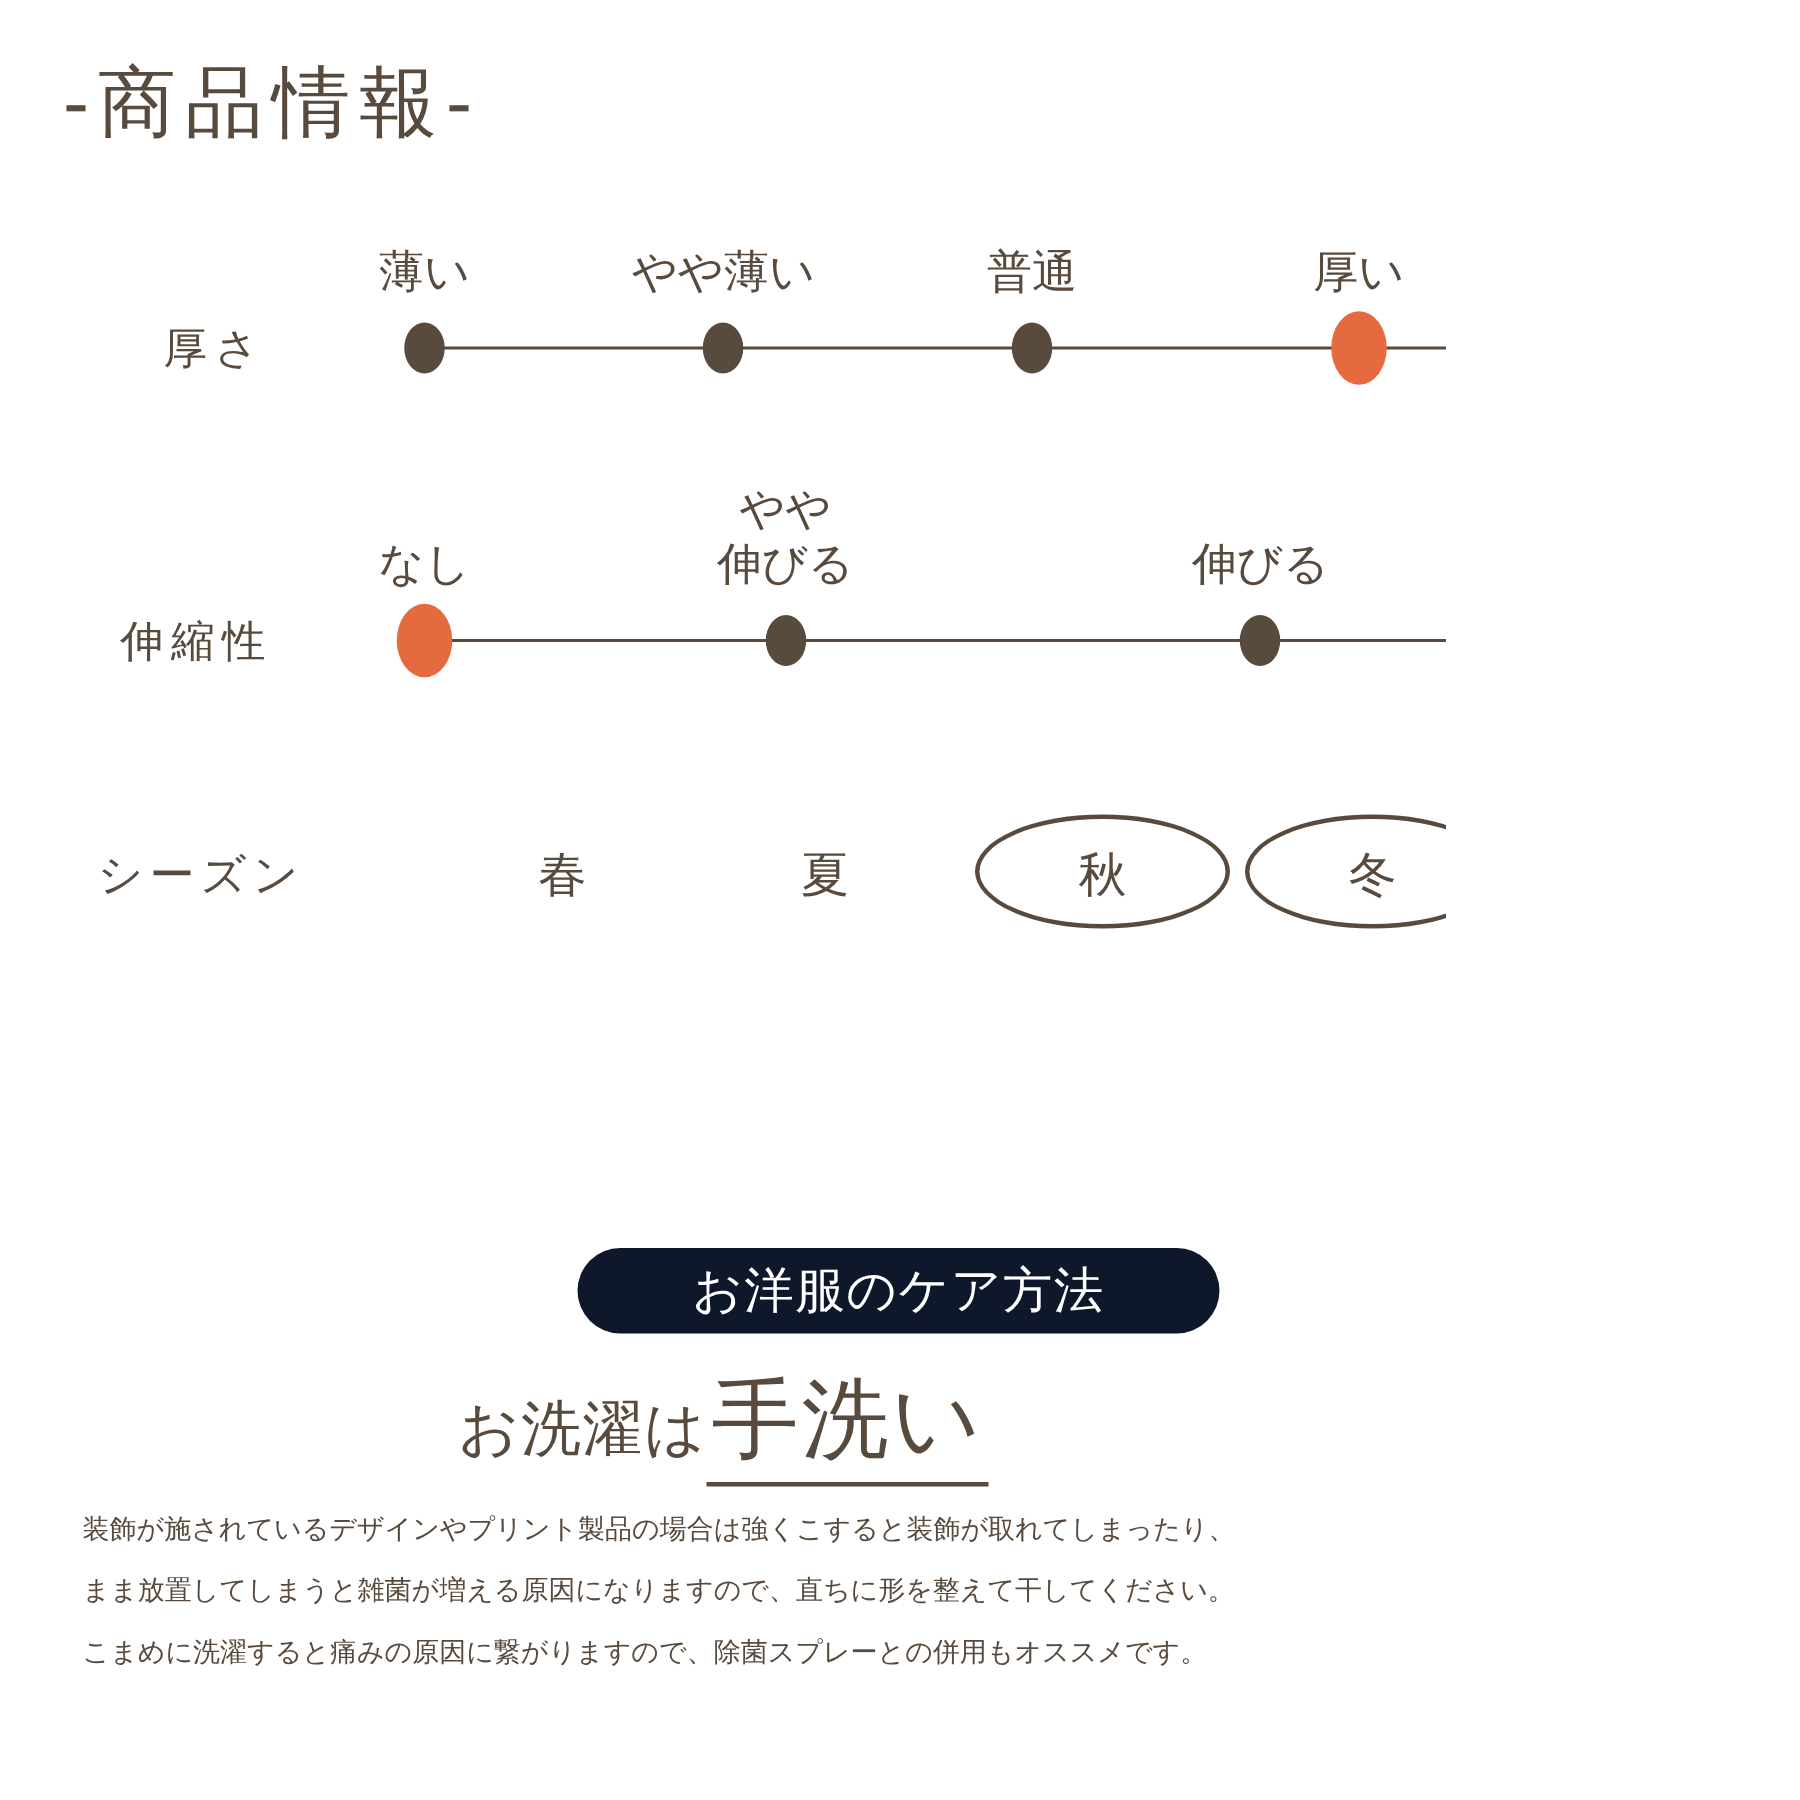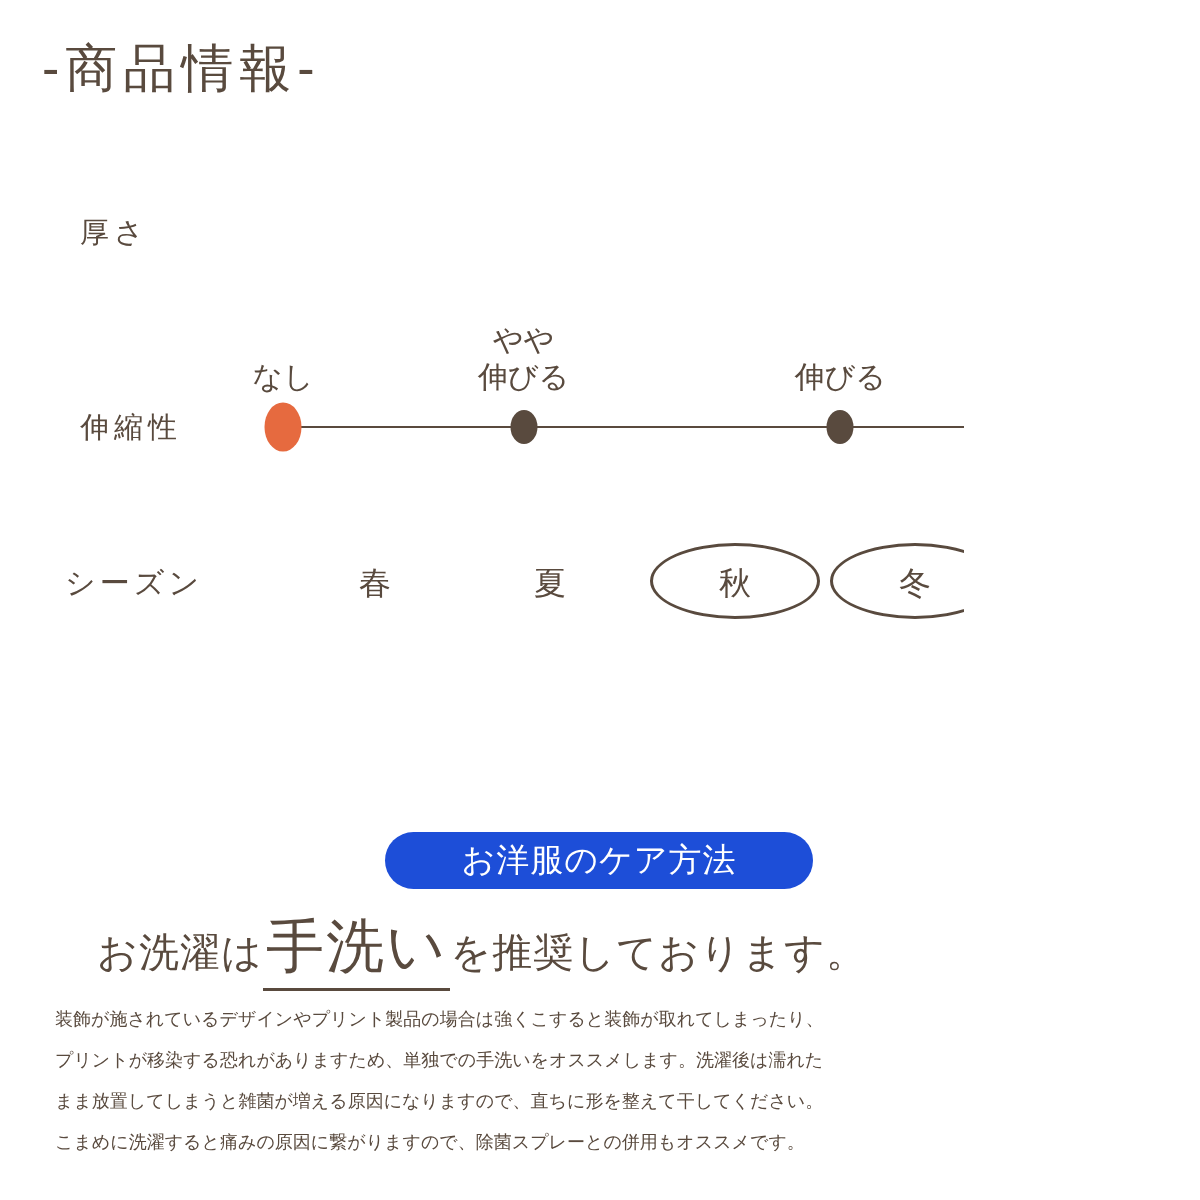--- a/index.html
+++ b/index.html
@@ -7,21 +7,21 @@
     position:relative; width:964px; height:1200px; background:#ffffff;
     font-family:"Liberation Sans","DejaVu Sans",sans-serif;
     color:#594A3E; overflow:hidden;
   }
   .title {
     position:absolute; left:42px; top:34px;
     font-size:52px; letter-spacing:6px; font-weight:500;
   }
   
   .scale-row-label { position:absolute; font-size:29px; letter-spacing:5px; }
-  #thickness-label { left:80px;  top:213px; }
+  #thickness-label { left:109px;  top:213px; }
   #stretch-label   { left:80px;  top:408px; }
   .scale-track { position:absolute; left:283px; width:810px; height:132px; }
   #thickness-track { top:117px; }
   #stretch-track   { top:312px; }
   .scale-line {
     position:absolute; left:0; right:0; top:114px; height:2px; background:#594A3E;
   }
   .scale-item-label {
     position:absolute; bottom:49px; transform:translateX(-50%);
     font-size:30px; line-height:37px; text-align:center; white-space:nowrap;
@@ -38,21 +38,21 @@
     position:absolute; top:581px; width:170px; height:76px;
     border:3px solid #594A3E; border-radius:50%;
     transform:translate(-50%,-50%); box-sizing:border-box; background:transparent;
   }
   
   .size-label { position:absolute; left:46px;  top:704px; font-size:38px; letter-spacing:2px; }
   .size-value { position:absolute; left:307px; top:710px; font-size:34px; letter-spacing:1px; }
   
   .care-badge {
     position:absolute; left:385px; top:832px; width:428px; height:57px;
-    border-radius:28.5px; background:#1d4ed8; color:#ffffff;
+    border-radius:28.5px; background:#0f172a; color:#ffffff;
     display:flex; align-items:center; justify-content:center;
     font-size:33px; letter-spacing:1px;
   }
   .headline {
     position:absolute; left:0; right:0; top:908px;
     display:flex; justify-content:center; align-items:baseline;
   }
   .headline .part { font-size:40px; letter-spacing:1px; }
   .headline .emph {
     font-size:58px; letter-spacing:2px;
@@ -65,20 +65,33 @@
   .paragraph .line { white-space:nowrap; }
 </style>
 </head>
 <body>
 
 <div class="page">
 
   <div class="title">-商品情報-</div>
 
   <div class="scale-row-label" id="thickness-label">厚さ</div>
+  <div class="scale-track" id="thickness-track">
+    <div class="scale-line"></div>
+  <div class="scale-item-label" style="left: 0%;">薄い</div>
+      <div class="scale-dot" style="left: 0%;"></div>
+      <div class="scale-item-label" style="left: 24.6%;">やや薄い</div>
+      <div class="scale-dot" style="left: 24.6%;"></div>
+      <div class="scale-item-label" style="left: 50%;">普通</div>
+      <div class="scale-dot" style="left: 50%;"></div>
+      <div class="scale-item-label" style="left: 76.9%;">厚い</div>
+      <div class="scale-dot selected" style="left: 76.9%;"></div>
+      <div class="scale-item-label" style="left: 100%;">特厚</div>
+      <div class="scale-dot" style="left: 100%;"></div>
+    </div>
 
   <div class="scale-row-label" id="stretch-label">伸縮性</div>
   <div class="scale-track" id="stretch-track">
     <div class="scale-line"></div>
   <div class="scale-item-label" style="left: 0%;">なし</div>
       <div class="scale-dot selected" style="left: 0%;"></div>
       <div class="scale-item-label" style="left: 29.7%;">やや<br>伸びる</div>
       <div class="scale-dot" style="left: 29.7%;"></div>
       <div class="scale-item-label" style="left: 68.8%;">伸びる</div>
       <div class="scale-dot" style="left: 68.8%;"></div>
@@ -97,23 +110,21 @@
     </div>
 
 
   <div class="care-badge">
     <span>お洋服のケア方法</span>
   </div>
 
   <div class="headline">
     <span class="part">お洗濯は</span>
     <span class="emph">手洗い</span>
-    <span class="part">を推奨しております。</span>
   </div>
 
   <div class="paragraph" id="care-paragraph">
       <div class="line">装飾が施されているデザインやプリント製品の場合は強くこすると装飾が取れてしまったり、</div>
-      <div class="line">プリントが移染する恐れがありますため、単独での手洗いをオススメします。洗濯後は濡れた</div>
       <div class="line">まま放置してしまうと雑菌が増える原因になりますので、直ちに形を整えて干してください。</div>
       <div class="line">こまめに洗濯すると痛みの原因に繋がりますので、除菌スプレーとの併用もオススメです。</div>
     </div>
 
 </div>
 
 </body></html>

